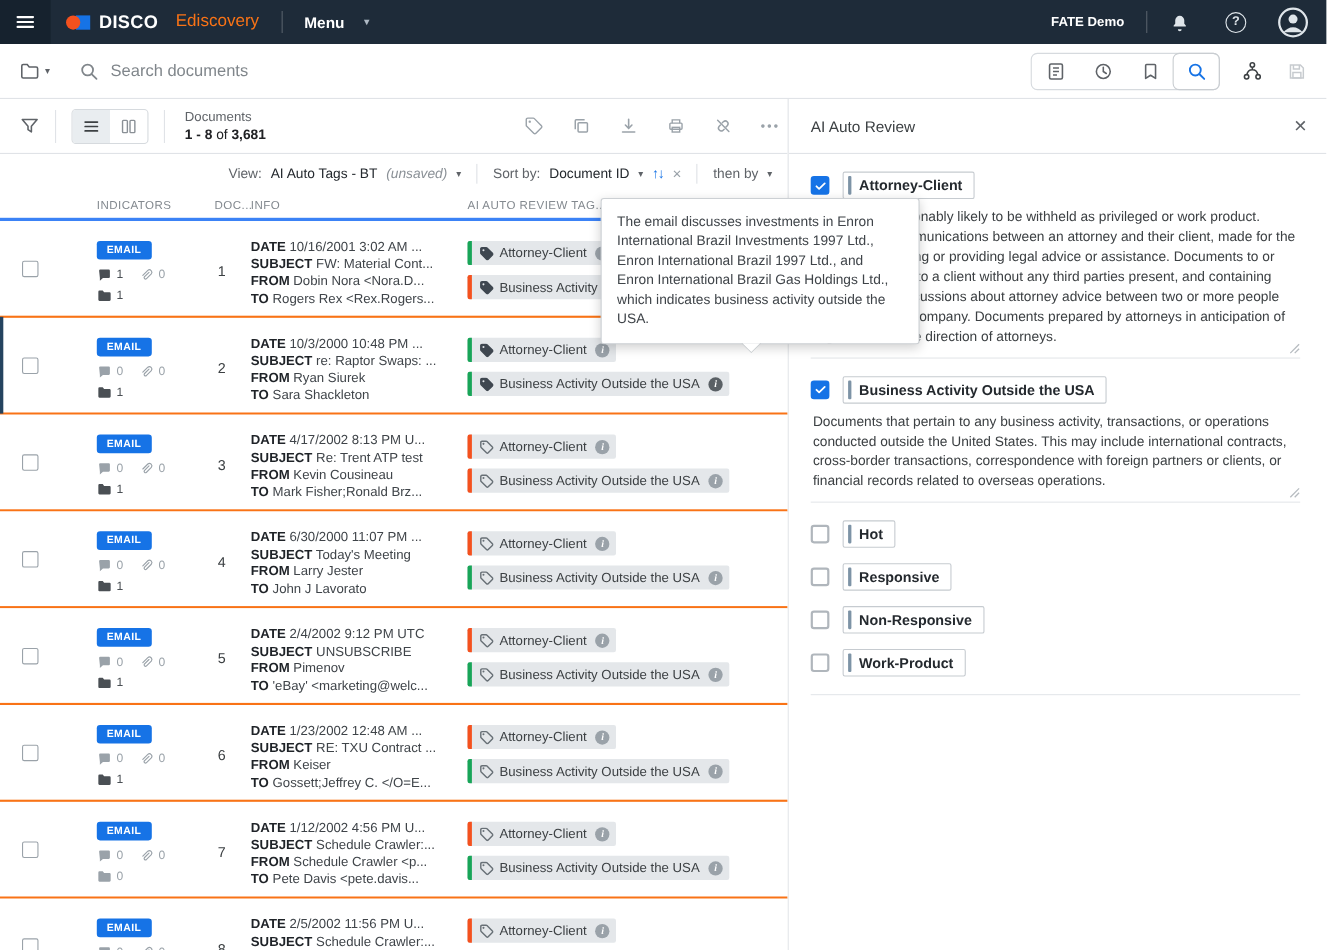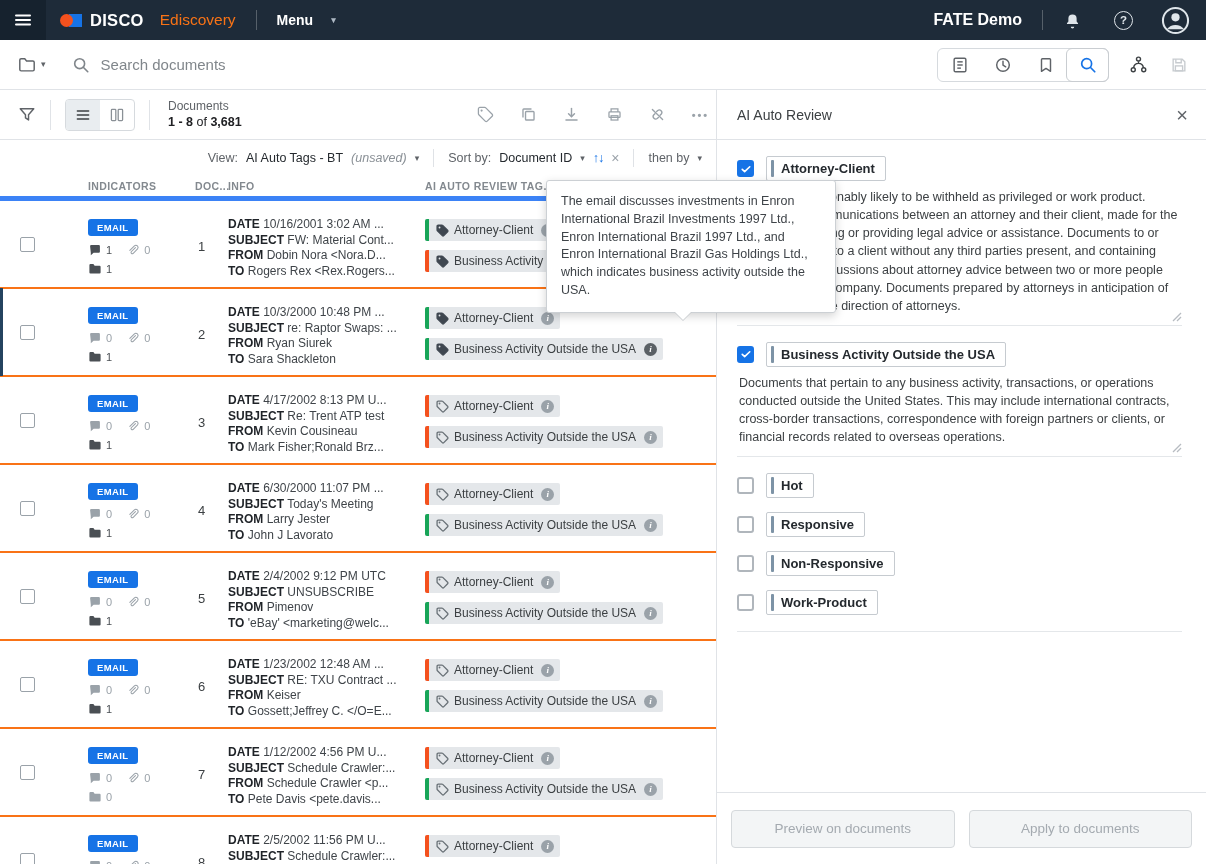--- a/index.html
+++ b/index.html
@@ -13,21 +13,21 @@
   .burger{width:46px;height:40px;background:#16222e;display:flex;align-items:center;justify-content:center;cursor:pointer;flex:none}
   .brand{display:flex;align-items:center;margin-left:14px}
   .logo-circle{width:13px;height:13px;border-radius:50%;background:var(--orange);z-index:1}
   .logo-square{width:13px;height:13px;background:var(--accent);margin-left:-4px}
   .brand-bold{font-weight:bold;font-size:16.5px;letter-spacing:.3px;margin-left:8px}
   .brand-light{font-size:15.5px;color:#f97316;margin-left:16px}
   .tb-div{width:1px;height:20px;background:rgba(255,255,255,.25);margin:0 20px;flex:none}
   .menu-btn{display:flex;align-items:center;gap:18px;font-weight:bold;font-size:14px;cursor:pointer}
   .caret{font-size:9px;color:#aeb9c4;line-height:1}
   .topbar-right{margin-left:auto;display:flex;align-items:center}
-  .workspace{font-weight:bold;font-size:16px}
+  .workspace{font-weight:bold;font-size:12px}
   .icon-btn{display:flex;align-items:center;justify-content:center;cursor:pointer}
   .q-circle{width:19px;height:19px;border-radius:50%;border:1.6px solid #dfe5ea;color:#dfe5ea;font-size:11.5px;font-weight:bold;display:flex;align-items:center;justify-content:center}
 
   
   .searchbar{height:50px;display:flex;align-items:center;border-bottom:1px solid #e0e3e7;padding:0 18px}
   .folder-dd{display:flex;align-items:center;gap:5px;color:#5f6368;cursor:pointer}
   .folder-dd .caret{color:#5f6368}
   .search-field{display:flex;align-items:center;flex:1;margin-left:26px;gap:11px;color:#80868b}
   .search-input{border:none;outline:none;flex:1;font-size:15px;font-family:inherit;color:#202124;background:transparent}
   .search-input::placeholder{color:#80868b}
@@ -57,21 +57,21 @@
 
   
   .viewbar{height:36px;flex:none;display:flex;align-items:center;justify-content:flex-end;padding-right:14px;font-size:12.5px;color:#5f6368;gap:8px}
   .vb-div{width:1px;height:18px;background:#dfe2e6;margin:0 6px}
   .vb-strong{color:#24292e}
   .vb-unsaved{font-style:italic;color:#8a9096}
   .sort-arrows{color:var(--accent);font-weight:bold;font-size:12.5px;letter-spacing:-1px}
   .vb-x{color:#9aa2a9;font-size:14px;cursor:pointer;line-height:1}
 
   
-  .thead{display:grid;grid-template-columns:64px 128px 30px 200px 1fr;height:25px;flex:none;border-bottom:5px solid #3b82f6;align-items:center;font-size:10.5px;font-weight:bold;color:#83898f;letter-spacing:.4px;white-space:nowrap}
+  .thead{display:grid;grid-template-columns:64px 128px 30px 200px 1fr;height:25px;flex:none;border-bottom:3px solid #3b82f6;align-items:center;font-size:10.5px;font-weight:normal;color:#83898f;letter-spacing:.4px;white-space:nowrap}
   .h-ind{grid-column:2;padding-left:24px}
   .h-doc{grid-column:3;padding-left:3px}
   .h-info{grid-column:4;padding-left:6px}
   .h-tags{grid-column:5;padding-left:3px}
   .rows{flex:1;overflow:hidden}
   .row{display:grid;grid-template-columns:64px 128px 30px 200px 1fr;height:88px;border-bottom:2px solid #f97316;position:relative;background:#fff}
   .row.selected::before{content:"";position:absolute;left:0;top:-1px;bottom:-1px;width:3px;background:#24435f}
   .cell-cb{padding:36px 0 0 20px}
   .cb{display:block;width:15px;height:15px;border:1.6px solid #9aa2a9;border-radius:2px;background:#fff;cursor:pointer}
   .cell-ind{padding:18px 0 0 24px;font-size:11px;color:#5f6368}
@@ -900,22 +900,18 @@
           <span class="ptag-chip">
             <span class="ptag-bar"></span>
             <span class="ptag-label">Work-Product</span>
           </span>
         </div>
 
       </div>
     </div>
     </div>
 
-    <div class="panel-footer">
-      <button class="pf-btn" disabled="">Preview on documents</button>
-      <button class="pf-btn" disabled="">Apply to documents</button>
-    </div>
   </aside>
 </div>
 
 <div class="tooltip">
   <span>The email discusses investments in Enron International Brazil Investments 1997 Ltd., Enron International Brazil 1997 Ltd., and Enron International Brazil Gas Holdings Ltd., which indicates business activity outside the USA.</span>
 </div>
 
 </body></html>

